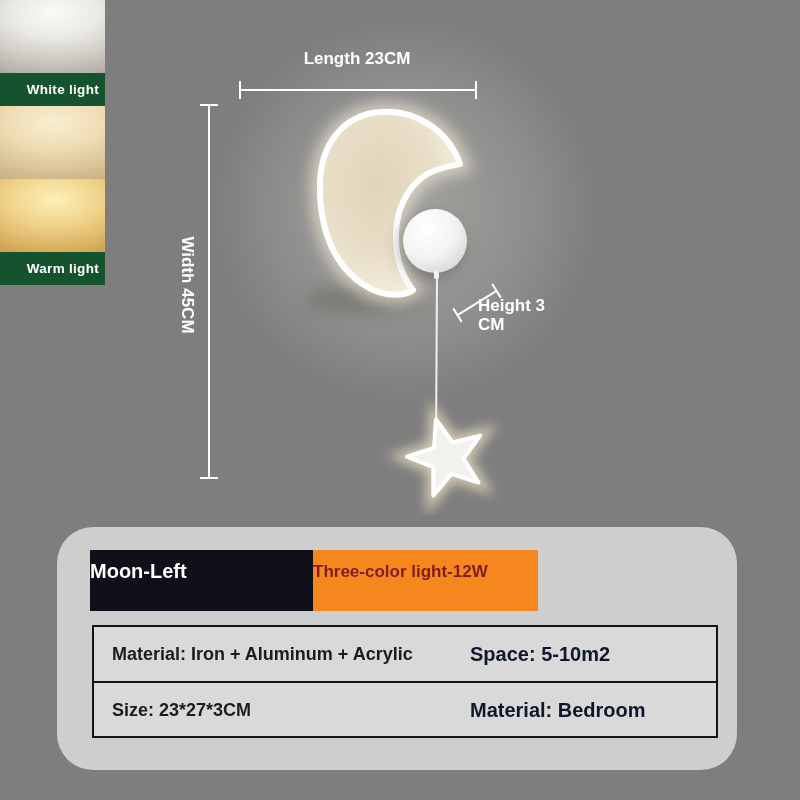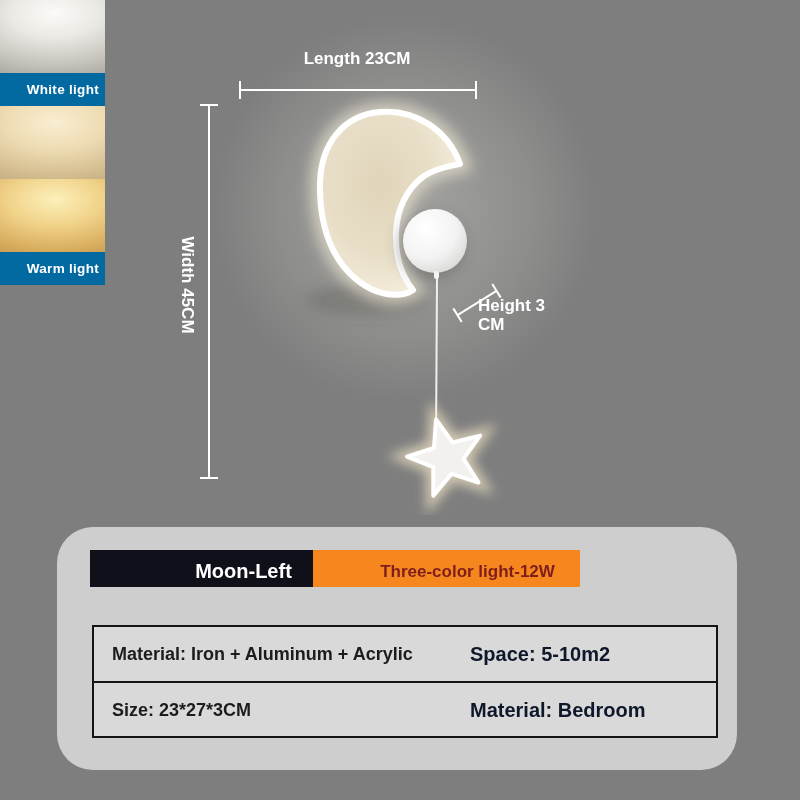--- a/index.html
+++ b/index.html
@@ -10,21 +10,21 @@
   .lamp-glow{position:absolute;left:205px;top:10px;width:400px;height:400px;
     background:radial-gradient(circle at 50% 50%, rgba(255,252,240,0.30) 0%, rgba(255,252,240,0.12) 45%, rgba(255,252,240,0) 68%);}
 
   
   .swatch-col{position:absolute;left:0;top:0;width:105px;}
   .swatch{width:105px;}
   .swatch .photo{width:105px;height:73px;}
   .photo-white{background:radial-gradient(ellipse 120% 95% at 52% 18%, #fbfaf7 0%, #ebe9e4 35%, #c8c5be 72%, #a9a69e 100%);}
   .photo-neutral{background:radial-gradient(ellipse 120% 95% at 52% 22%, #f9eed2 0%, #eedbb2 40%, #d5bf92 75%, #c1a97e 100%);}
   .photo-warm{background:radial-gradient(ellipse 120% 95% at 52% 28%, #fcf0b9 0%, #f0d289 38%, #d9ae5f 72%, #bd9148 100%);}
-  .swatch .bar{width:105px;height:33px;background:#0369a1;color:#ffffff;
+  .swatch .bar{width:105px;height:33px;background:#14532d;color:#ffffff;
     font-size:13.5px;font-weight:bold;text-align:right;box-sizing:border-box;
     padding-right:6px;line-height:33px;letter-spacing:0.3px;}
 
   
   .dim-text{position:absolute;color:#ffffff;font-weight:bold;font-size:17px;}
   .len-label{left:257px;top:49px;width:200px;text-align:center;}
   .len-line{position:absolute;left:240px;top:89px;width:236px;height:2px;background:#ffffff;}
   .len-line .t1,.len-line .t2{position:absolute;top:-8px;width:2px;height:18px;background:#ffffff;}
   .len-line .t1{left:-1px;} .len-line .t2{right:-1px;}
   .wid-line{position:absolute;left:208px;top:105px;width:2px;height:373px;background:#ffffff;}
@@ -34,21 +34,21 @@
   .hgt-line{position:absolute;left:454px;top:302px;width:46px;height:2px;background:#ffffff;transform:rotate(-32deg);}
   .hgt-line .t1,.hgt-line .t2{position:absolute;top:-7px;width:2px;height:16px;background:#ffffff;}
   .hgt-line .t1{left:-1px;} .hgt-line .t2{right:-1px;}
   .hgt-label{left:478px;top:296px;width:80px;line-height:19px;}
 
   
   .lamp-svg{position:absolute;left:290px;top:85px;width:230px;height:430px;}
 
   
   .panel{position:absolute;left:57px;top:527px;width:680px;height:243px;background:#cecece;border-radius:36px;}
-  .tag{position:absolute;top:23px;height:37px;line-height:43px;text-align:center;font-weight:bold;padding-left:42px;}
+  .tag{position:absolute;top:23px;height:61px;line-height:43px;text-align:left;font-weight:bold;}
   .tag-dark{left:33px;width:223px;background:#10101a;color:#ffffff;font-size:20px;}
   .tag-orange{left:256px;width:225px;background:#f6871f;color:#7f1d1d;font-size:17px;}
   .spec-table{position:absolute;left:35px;top:98px;width:626px;height:113px;box-sizing:border-box;
     border:2px solid #141414;background:#d9d9d9;}
   .spec-row{position:relative;width:100%;height:54px;text-align:center;}
   .spec-row.first{border-bottom:2px solid #141414;}
   .spec-row .cell-l{position:absolute;left:18px;top:0;height:54px;line-height:54px;
     font-size:18px;font-weight:bold;color:#1c1c1c;white-space:nowrap;}
   .spec-row .cell-r{position:absolute;left:376px;top:0;height:54px;line-height:54px;
     font-size:20px;font-weight:bold;color:#0f172a;white-space:nowrap;}

